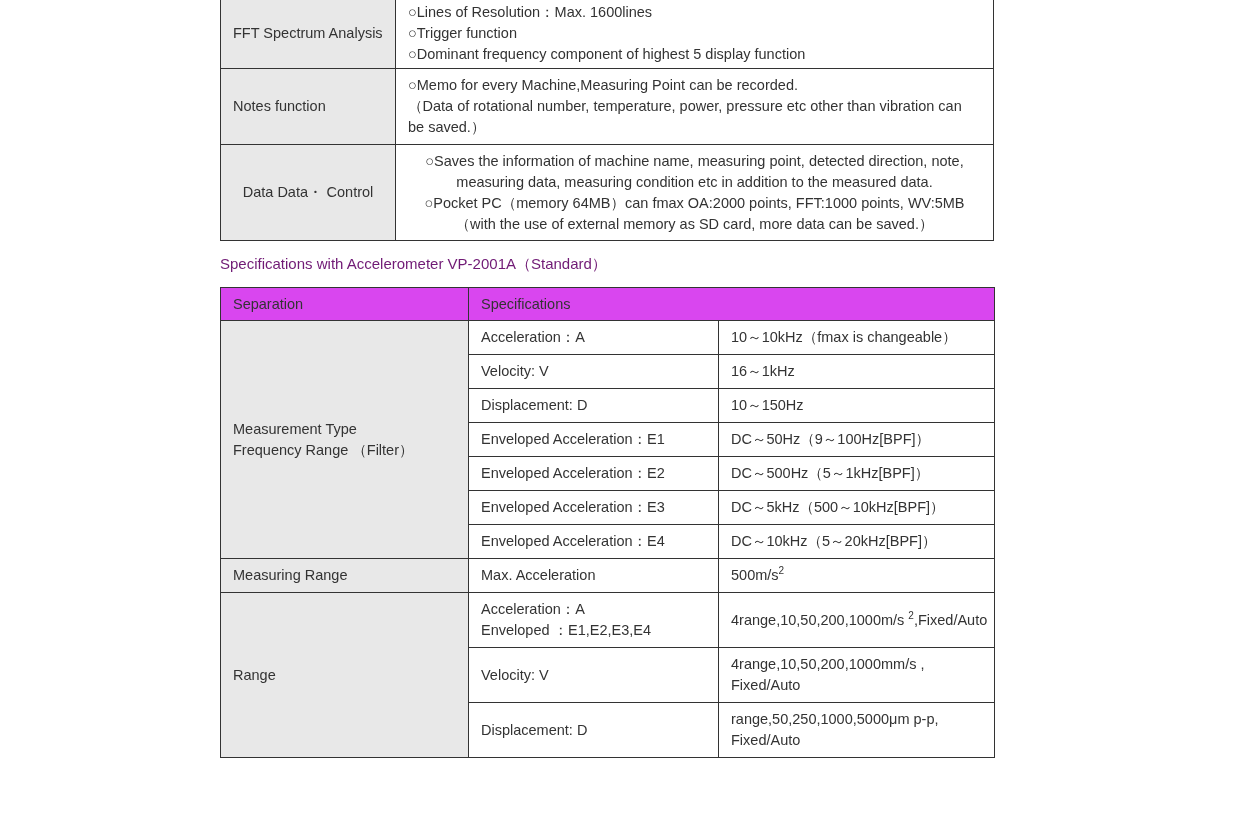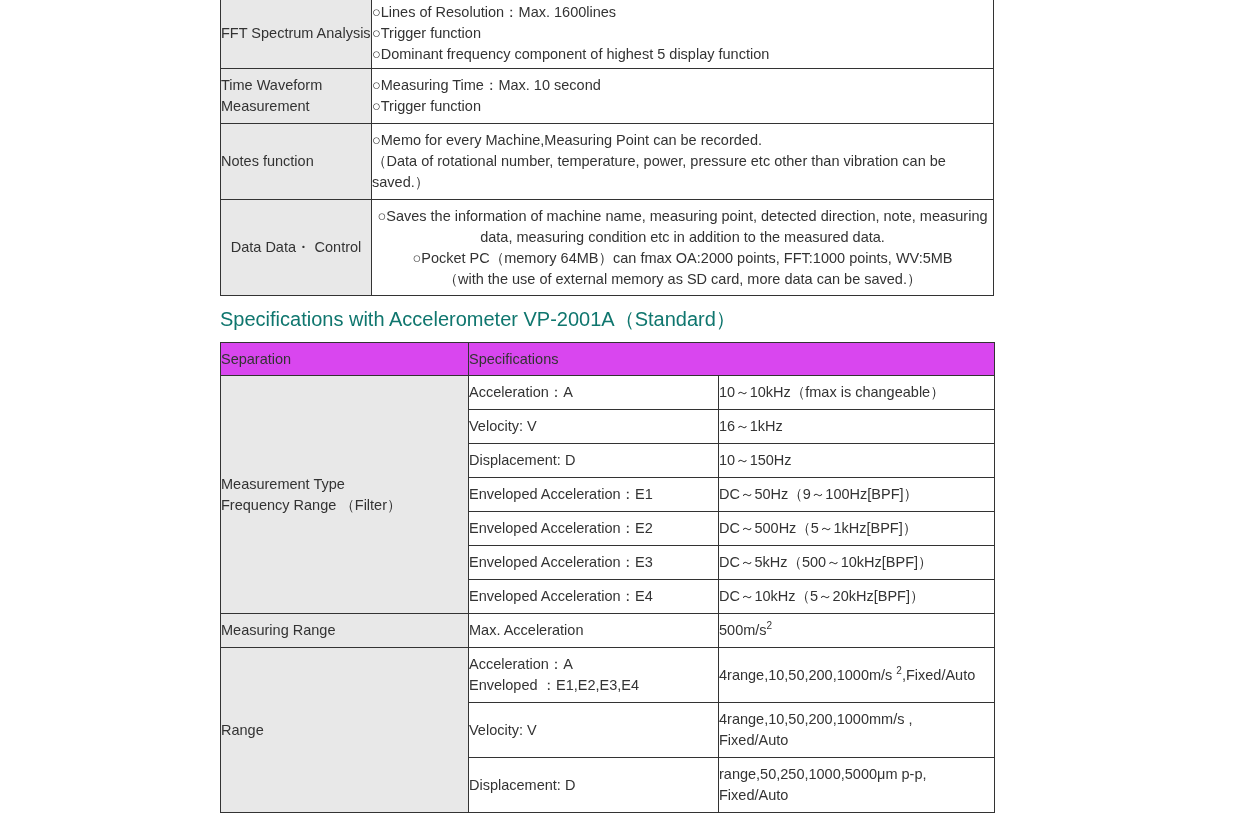--- a/index.html
+++ b/index.html
@@ -1,56 +1,46 @@
 <!DOCTYPE html>
 <html><head>
 <meta charset="utf-8">
 <style>
   html, body { margin:0; padding:0; background:#ffffff; }
   body { width:1243px; height:839px; position:relative; overflow:hidden;
          font-family:"Liberation Sans", sans-serif; color:#333333; font-size:14.5px; }
   .wrap { position:absolute; left:220px; top:-2px; width:774px; }
   table { border-collapse:collapse; width:774px; table-layout:fixed; }
-  td { border:1.5px solid #333333; vertical-align:middle; line-height:21px; padding:0 0; }
+  td { border:1.5px solid #333333; vertical-align:middle; line-height:21px; padding:0 12px; }
   .t1 td.lbl { background:#e8e8e8; width:150px;margin-left:32px; }
   .t1 td.val { background:#ffffff; }
   .t1 tr.r1 td { height:69px; }
   .t1 tr.r2 td { height:54px; }
   .t1 tr.r3 td { height:75px; }
   .t1 tr.r4 td { height:95px;text-align:center; }
-  .caption { margin:13px 0 13px 0; font-size:20px; color:#0f766e; line-height:20px; }
+  .caption { margin:13px 0 13px 0; font-size:15px; color:#701a75; line-height:20px; }
   .t2 td.hdr { background:#d946ef; height:32px; }
   .t2 td.lbl { background:#e8e8e8; }
   .t2 td.val { background:#ffffff; height:33px; }
   .t2 td.tall { height:54px; }
   sup { font-size:10px; vertical-align:6px; line-height:0; }
 </style>
 </head>
 <body>
 
 <div class="wrap">
 
   <table class="t1">
     <tbody>
         <tr class="r1">
       <td class="lbl"><span>FFT Spectrum Analysis</span></td>
       <td class="val">
         <div>○Lines of Resolution：Max. 1600lines</div>
         <div>○Trigger function</div>
         <div>○Dominant frequency component of highest 5 display function</div>
-      </td>
-    </tr>
-    <tr class="r2">
-      <td class="lbl">
-        <div>Time Waveform</div>
-        <div>Measurement</div>
-      </td>
-      <td class="val">
-        <div>○Measuring Time：Max. 10 second</div>
-        <div>○Trigger function</div>
       </td>
     </tr>
     <tr class="r3">
       <td class="lbl"><span>Notes function</span></td>
       <td class="val">
         <div>○Memo for every Machine,Measuring Point can be recorded.</div>
         <div>（Data of rotational number, temperature, power, pressure etc other than vibration can be saved.）</div>
       </td>
     </tr>
     <tr class="r4">

